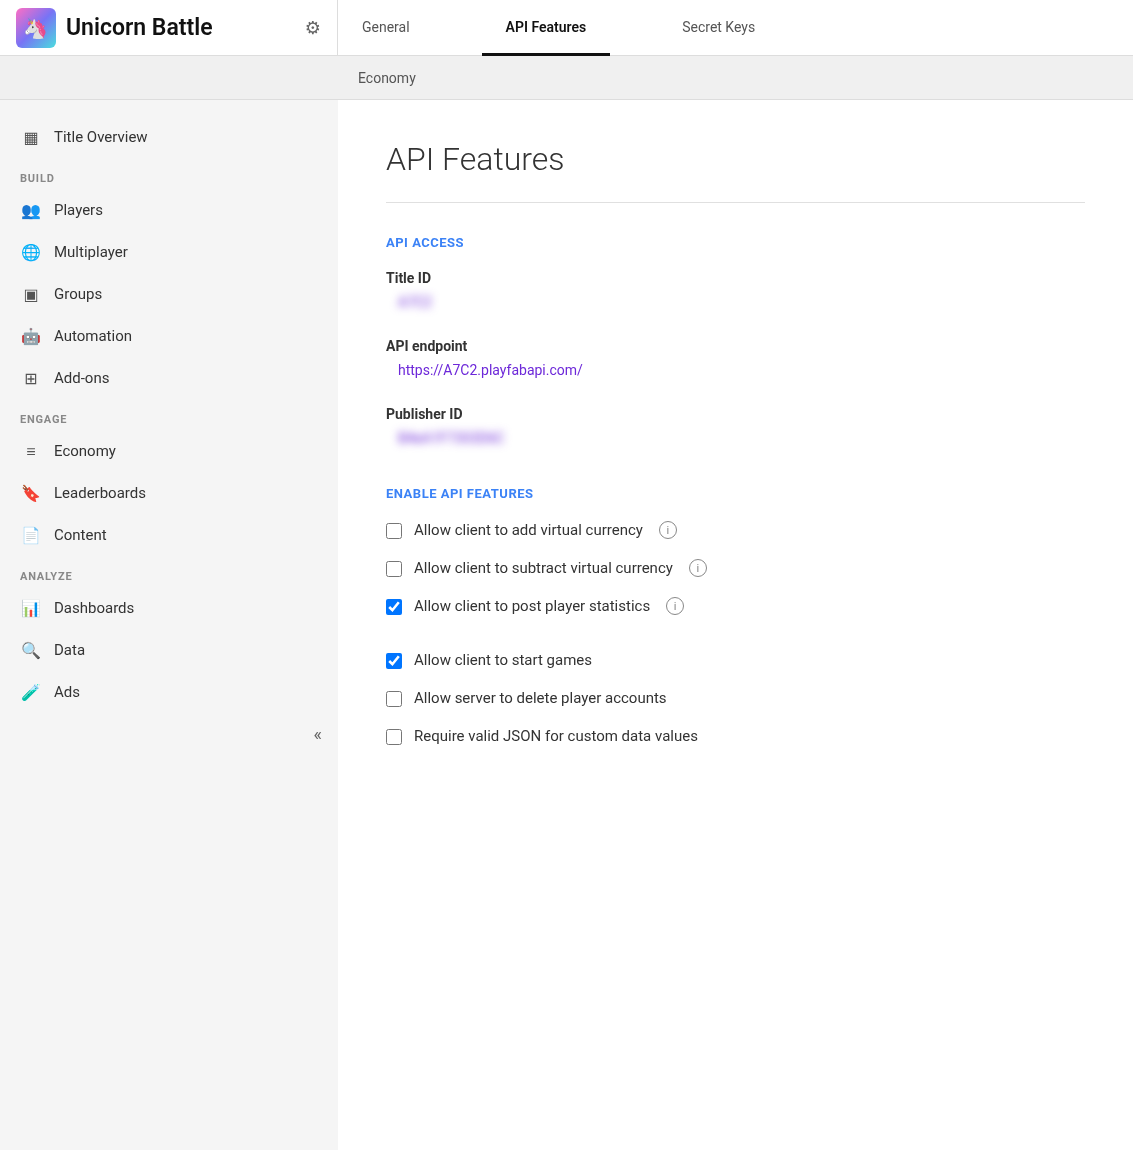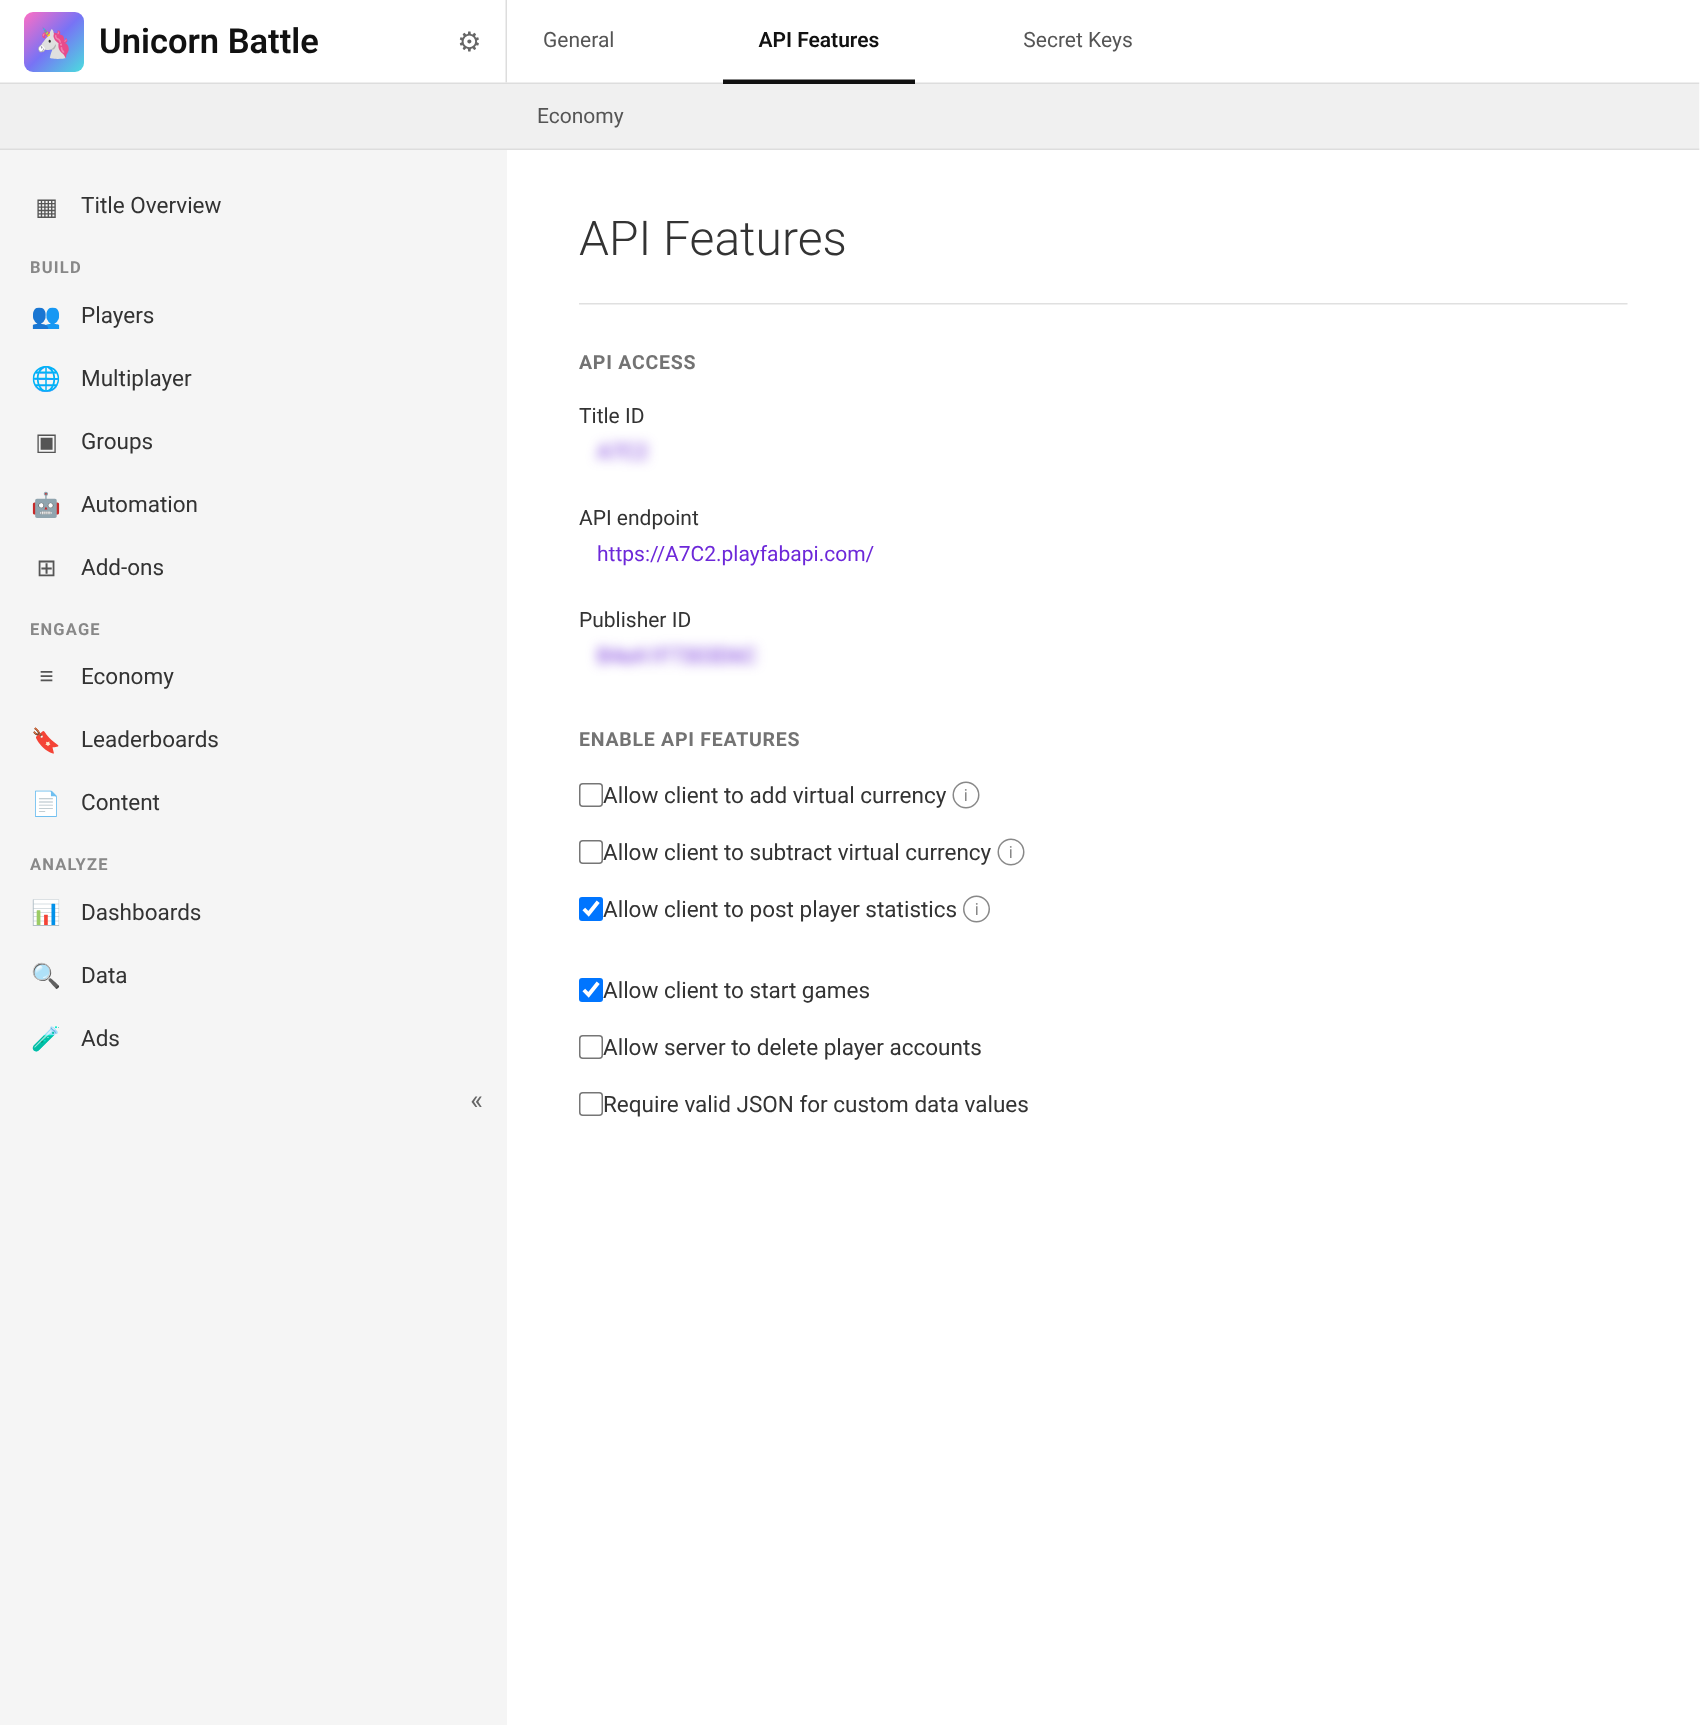--- a/index.html
+++ b/index.html
@@ -155,53 +155,53 @@
     .content-divider {
       border: none;
       border-top: 1px solid #e0e0e0;
       margin-bottom: 32px;
     }
 
     
     .section-title {
       font-size: 13px;
       font-weight: 700;
-      color: #737373;
+      color: #3b82f6;
       letter-spacing: 0.5px;
       text-transform: uppercase;
       margin-bottom: 20px;
     }
     .field-group {
       margin-bottom: 24px;
     }
     .field-label {
       font-size: 14px;
-      font-weight: 400;
+      font-weight: 700;
       color: #333;
       margin-bottom: 4px;
     }
     .field-value {
       font-size: 14px;
       color: #6d28d9;
       padding: 4px 0 4px 12px;
     }
     .field-value.blurred {
       filter: blur(4px);
       user-select: none;
     }
 
     .section-block {
       margin-bottom: 36px;
     }
 
     
     .checkbox-item {
       display: flex;
-      align-items: center;
-      gap: 0;
+      align-items: flex-end;
+      gap: 12px;
       margin-bottom: 20px;
       font-size: 15px;
       color: #333;
     }
     .checkbox-item input[type="checkbox"] {
       width: 16px;
       height: 16px;
       cursor: pointer;
       flex-shrink: 0;
     }

